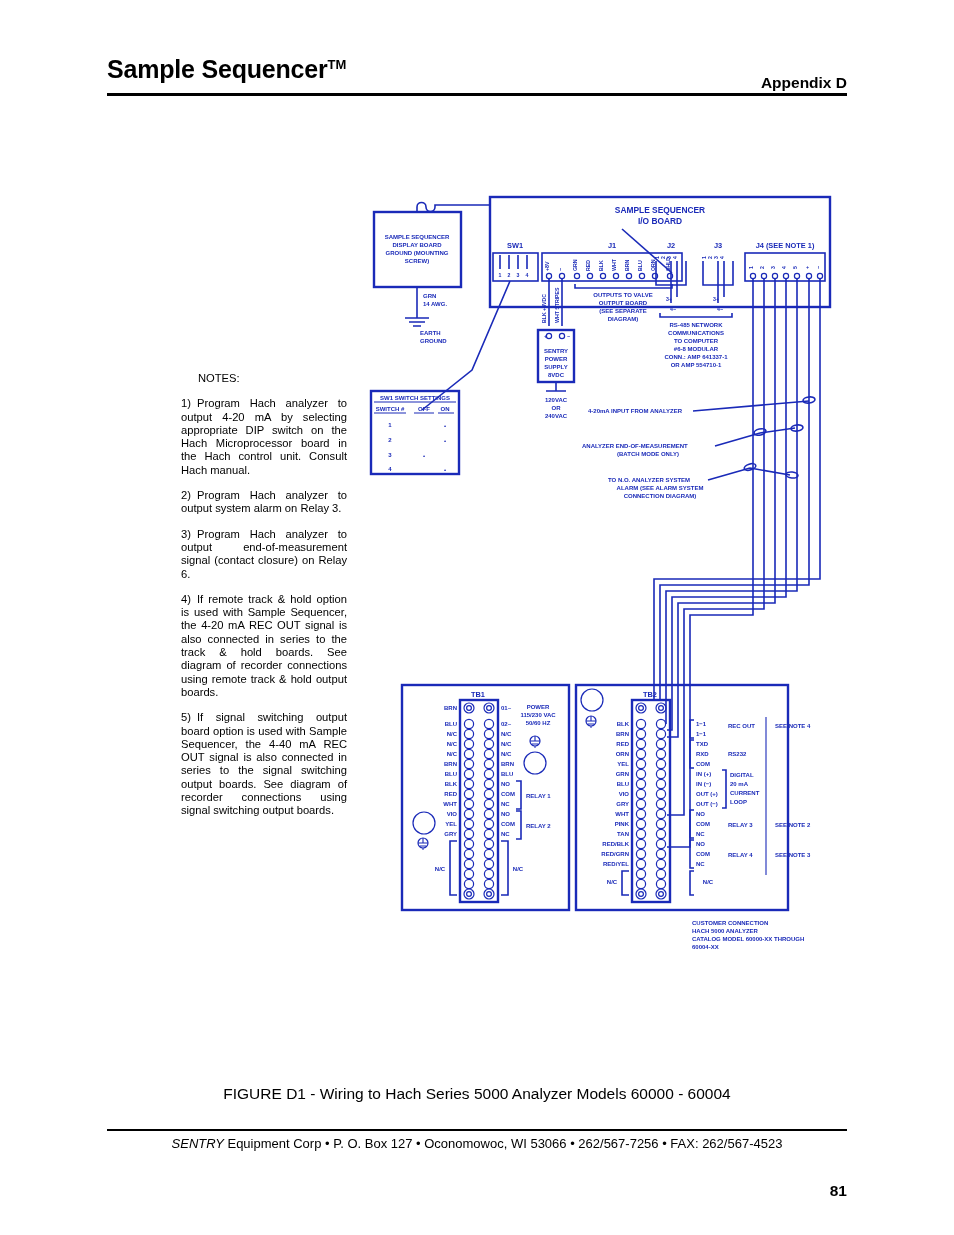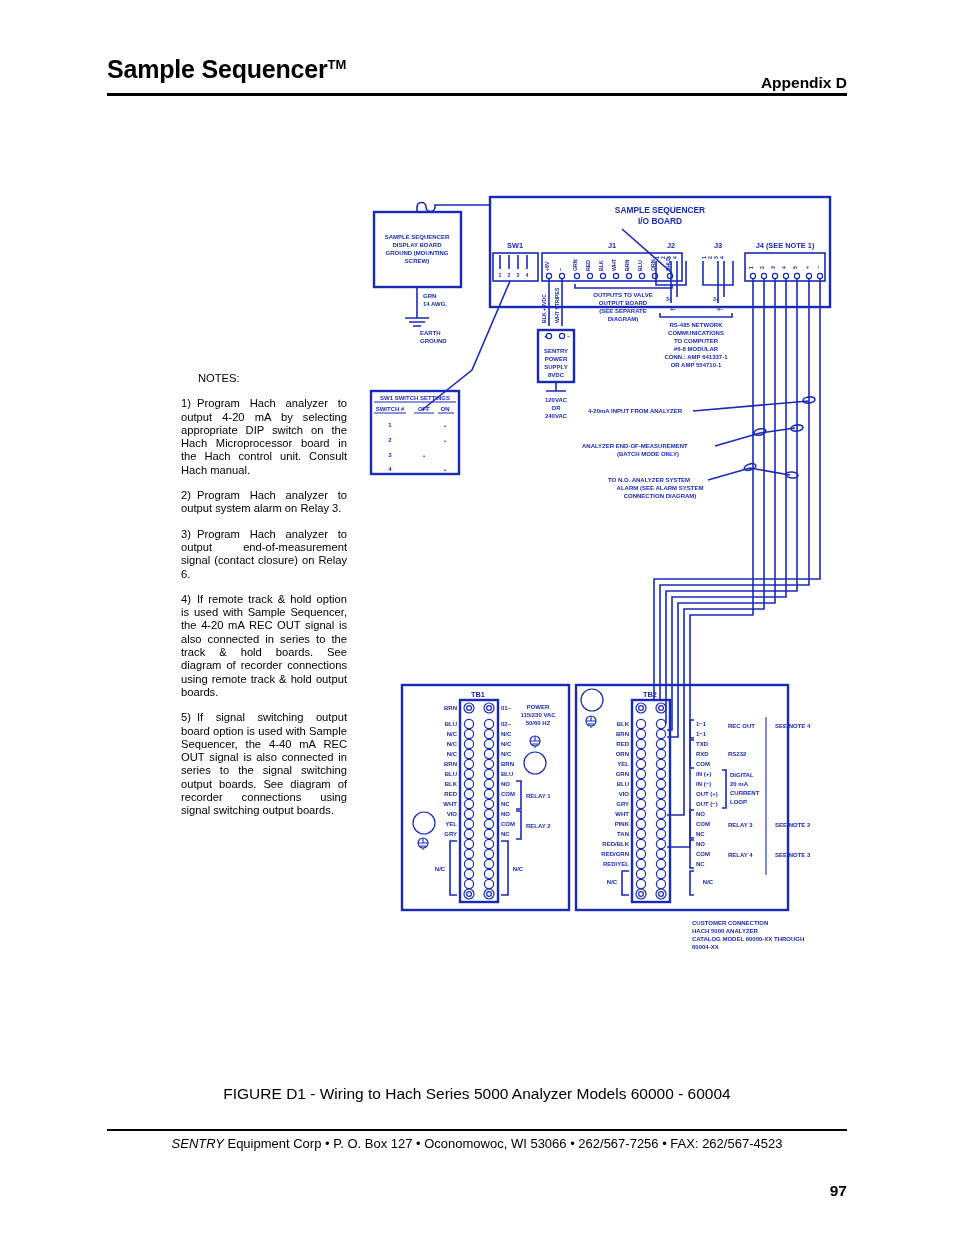--- a/index.html
+++ b/index.html
@@ -518,13 +518,13 @@
   </g>
 </svg>
 </div>
 
 <div class="fig-caption">FIGURE D1 -  Wiring to Hach Series 5000 Analyzer Models 60000 - 60004</div>
 
 <div class="footer-rule"></div>
 <div class="footer">
   <div><span class="brand">SENTRY</span><span> Equipment Corp • P. O. Box 127 • Oconomowoc, WI  53066 • 262/567-7256 • FAX: 262/567-4523</span></div>
 </div>
-<div class="page-num">97</div>
+<div class="page-num">81</div>
 
 </body></html>

